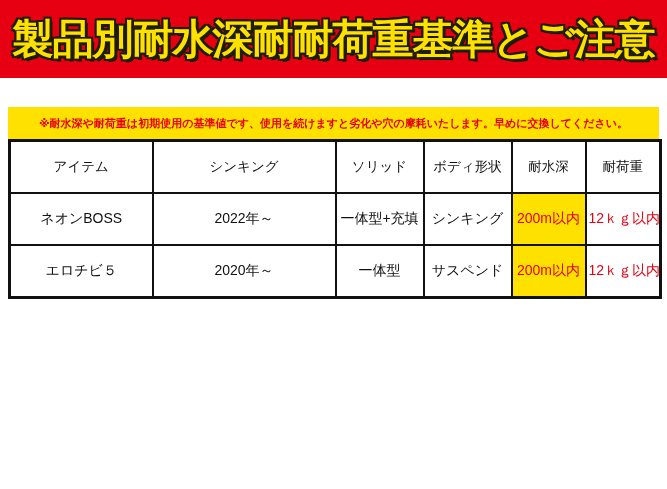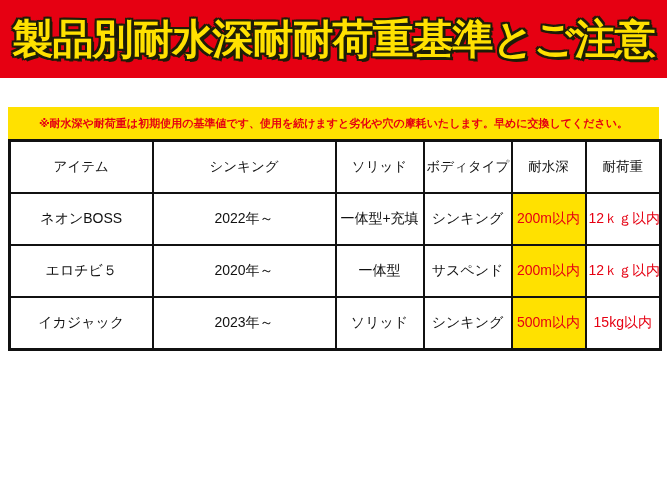--- a/index.html
+++ b/index.html
@@ -102,21 +102,21 @@
         <col style="width:88px">
       <col style="width:88px">
         <col style="width:74px">
         <col style="width:75px">
     </colgroup>
     <thead>
       <tr>
         <th>アイテム</th>
         <th>シンキング</th>
         <th>ソリッド</th>
-        <th>ボディタイプ</th>
+        <th>ボディ形状</th>
         <th>耐水深</th>
         <th>耐荷重</th>
       </tr>
     </thead>
     <tbody>
       <tr>
         <td class="item">ネオンBOSS</td>
         <td class="year">2022年～</td>
         <td class="shape">一体型+充填</td>
         <td class="btype">シンキング</td>
@@ -124,23 +124,15 @@
         <td class="load">12ｋｇ以内</td>
       </tr>
       <tr>
         <td class="item">エロチビ５</td>
         <td class="year">2020年～</td>
         <td class="shape">一体型</td>
         <td class="btype red-text">サスペンド</td>
         <td class="depth">200m以内</td>
         <td class="load">12ｋｇ以内</td>
       </tr>
-      <tr>
-        <td class="item">イカジャック</td>
-        <td class="year">2023年～</td>
-        <td class="shape">ソリッド</td>
-        <td class="btype">シンキング</td>
-        <td class="depth">500m以内</td>
-        <td class="load">15kg以内</td>
-      </tr>
     </tbody>
   </table>
 </div>
 
 </body></html>

